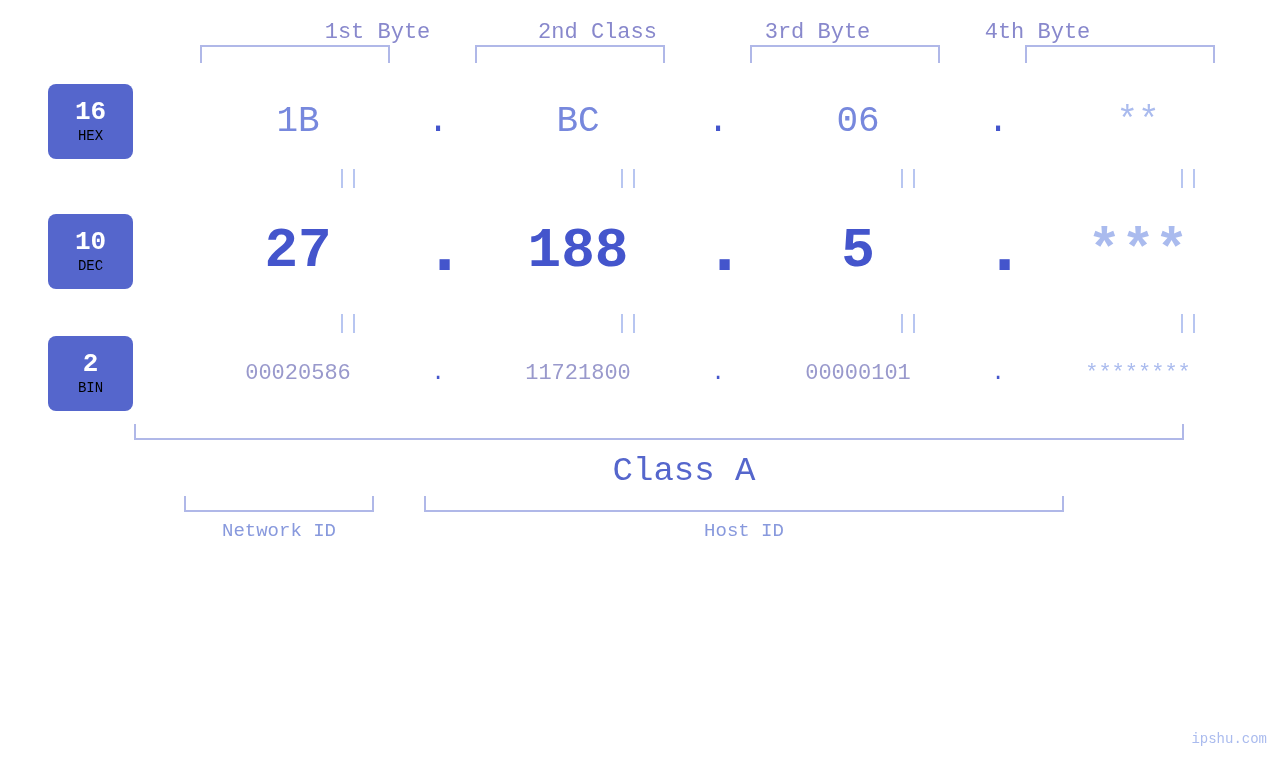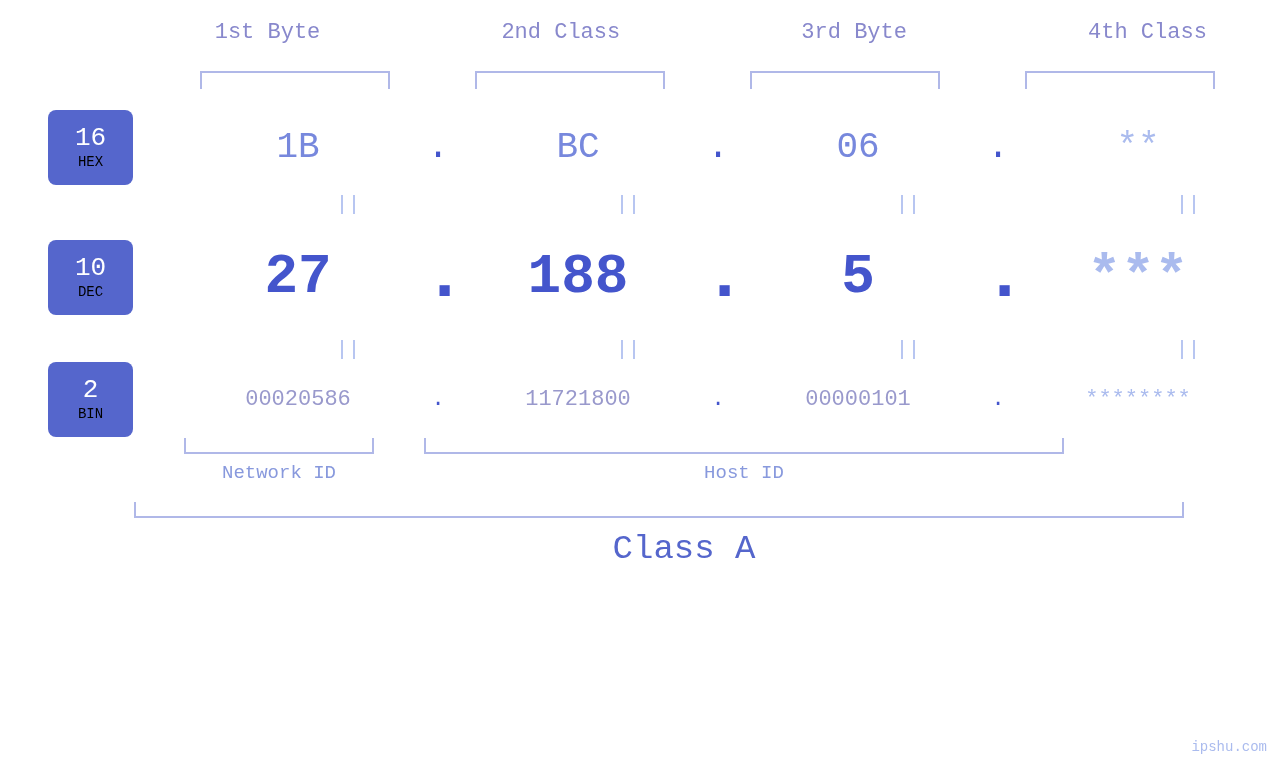--- a/index.html
+++ b/index.html
@@ -22,22 +22,22 @@
       align-items: center;
       justify-content: flex-start;
       padding-top: 20px;
     }
 
     
     .byte-headers {
       display: flex;
       width: 1100px;
       margin-left: 130px;
-      justify-content: space-between;
-      margin-bottom: 26px;
+      justify-content: center;
+      margin-bottom: 0;
     }
 
     .byte-header {
       color: #8888cc;
       font-size: 22px;
       font-family: 'Courier New', monospace;
       width: 220px;
       text-align: center;
     }
 
@@ -75,21 +75,21 @@
       flex-direction: column;
       align-items: center;
       justify-content: center;
       margin-left: 48px;
       flex-shrink: 0;
     }
 
     .base-num {
       color: white;
       font-size: 26px;
-      font-weight: normal;
+      font-weight: bold;
       line-height: 1;
     }
 
     .base-label {
       color: #000000;
       font-size: 14px;
       margin-top: 3px;
     }
 
     .ip-values {
@@ -157,21 +157,21 @@
 
     .eq-sym {
       width: 200px;
       text-align: center;
       color: #aabbee;
       font-size: 20px;
     }
 
     .watermark {
       position: absolute;
-      bottom: 12px;
+      bottom: 20px;
       right: 18px;
       color: #aabbee;
       font-size: 14px;
       font-family: 'Courier New', monospace;
     }
 
     .byte-cell {
       width: 230px;
       display: flex;
       justify-content: center;
@@ -187,21 +187,21 @@
   </style>
 </head>
 <body>
 
 <div class="container">
 
   <div class="byte-headers">
     <div class="byte-header">1st Byte</div>
     <div class="byte-header">2nd Class</div>
     <div class="byte-header">3rd Byte</div>
-    <div class="byte-header">4th Class</div>
+    <div class="byte-header">4th Byte</div>
   </div>
 
   <div class="bracket-row">
     <div class="bracket"></div>
     <div class="bracket"></div>
     <div class="bracket"></div>
     <div class="bracket"></div>
   </div>
 
   <div class="ip-row">
@@ -329,35 +329,35 @@
       </div>
       <div class="dot-cell">
         <span class="dot bin">.</span>
       </div>
       <div class="byte-cell">
         <span class="byte-value bin masked">********</span>
       </div>
     </div>
   </div>
 
+  <div style="display:flex; flex-direction:column; align-items:center; width:1100px; margin-left:83px; margin-top:18px;">
+    <div style="width:1050px; height:16px; border:2px solid #b0b8e8; border-top:none; align-self:flex-start;"></div>
+    <span style="color:#5566cc; font-size:34px; font-family:'Courier New',monospace; margin-top:12px; width:1050px; text-align:center;">Class A</span>
+  </div>
+
   <div style="display:flex; width:1100px; margin-left:183px; margin-top:6px; align-items:flex-start;">
 
     <div style="display:flex; flex-direction:column; align-items:center;">
       <div style="width:190px; height:16px; border:2px solid #b0b8e8; border-top:none;"></div>
       <span style="color:#8899dd; font-size:19px; font-family:'Courier New',monospace; margin-top:8px;">Network ID</span>
     </div>
 
     <div style="width:50px;"></div>
 
     <div style="display:flex; flex-direction:column; align-items:center;">
       <div style="width:640px; height:16px; border:2px solid #b0b8e8; border-top:none;"></div>
       <span style="color:#8899dd; font-size:19px; font-family:'Courier New',monospace; margin-top:8px;">Host ID</span>
     </div>
   </div>
 
-  <div style="display:flex; flex-direction:column; align-items:center; width:1100px; margin-left:83px; margin-top:18px;">
-    <div style="width:1050px; height:16px; border:2px solid #b0b8e8; border-top:none; align-self:flex-start;"></div>
-    <span style="color:#5566cc; font-size:34px; font-family:'Courier New',monospace; margin-top:12px; width:1050px; text-align:center;">Class A</span>
-  </div>
-
   <div class="watermark">ipshu.com</div>
 
 </div>
 
 </body></html>

